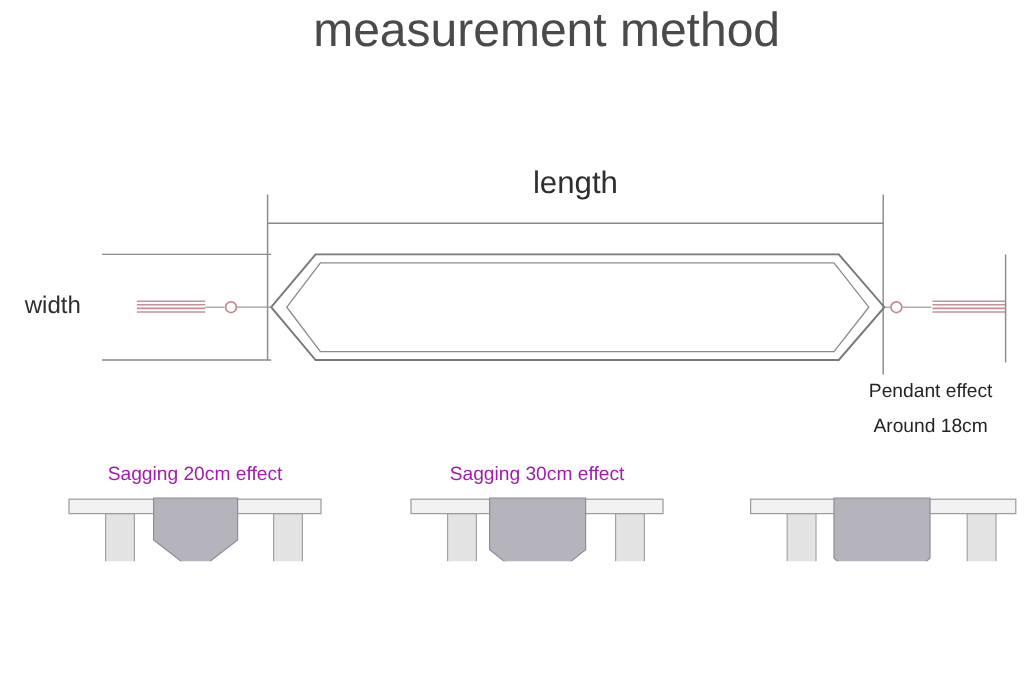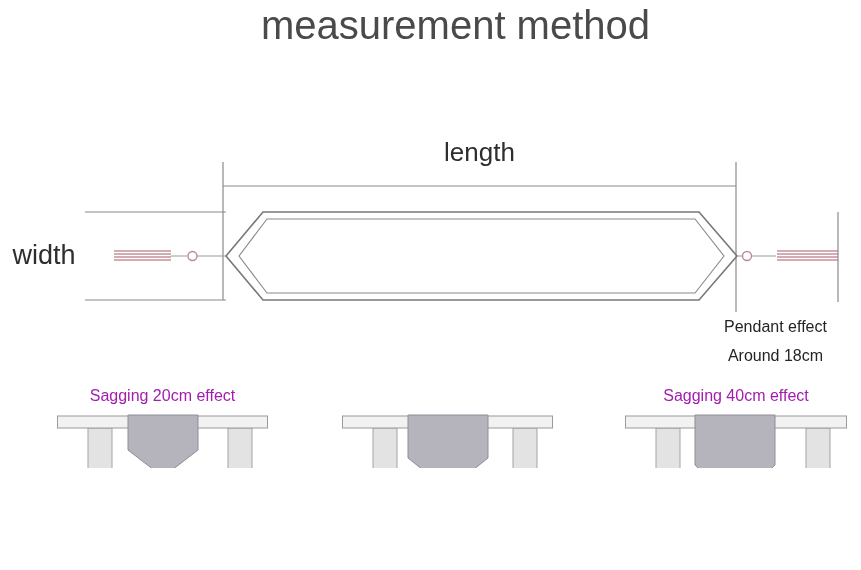--- a/index.html
+++ b/index.html
@@ -11,21 +11,21 @@
   .title {
     position:absolute; top:0; left:25px; width:861px; text-align:center;
     font-size:40px; line-height:50px; font-weight:400; color:#4a4a4a;
   }
   .length-label {
     position:absolute; left:223px; top:134px; width:513px; text-align:center;
     font-size:26px; line-height:36px; color:#2e2e2e; font-weight:400;
   }
   .width-label {
     position:absolute; left:4px; top:238px; width:80px; text-align:center;
-    font-size:27px; line-height:34px; color:#2e2e2e; font-weight:400;
+    font-size:20px; line-height:34px; color:#2e2e2e; font-weight:400;
   }
   .pendant-label {
     position:absolute; left:690px; top:312px; width:171px; text-align:center;
     font-size:16px; line-height:29px; color:#242424;
   }
   .top-svg { position:absolute; left:0; top:130px; width:861px; height:245px; }
   .fig { position:absolute; top:386px; height:184px; }
   .fig-1 { left:55px;  width:215px; }
   .fig-2 { left:340px; width:215px; }
   .fig-3 { left:623px; width:226px; }
@@ -111,35 +111,35 @@
       <polygon class="runner" points="73,5 143,5 143,40 108,67 73,40"></polygon>
       <g>
         <line class="tassel-string" x1="108" y1="67" x2="108" y2="81"></line>
         <circle class="tassel-knot" cx="108" cy="83" r="2"></circle>
         <rect class="tassel-pendant" x="104.8" y="86" width="6.4" height="22" rx="3"></rect>
       </g>
     </svg>
   </figure>
 
   <figure class="fig fig-2">
+    <figcaption class="fig-caption">Sagging 30cm effect</figcaption>
     <svg class="fig-svg" width="215" height="160" viewBox="0 0 215 160">
       <rect class="table-leg" x="33" y="18" width="24" height="142"></rect>
       <rect class="table-leg" x="173" y="18" width="24" height="142"></rect>
       <rect class="table-top" x="2.5" y="6" width="210" height="12"></rect>
       <polygon class="runner" points="68,5 148,5 148,48 108,80 68,48"></polygon>
       <g>
         <line class="tassel-string" x1="108" y1="80" x2="108" y2="94"></line>
         <circle class="tassel-knot" cx="108" cy="96" r="2"></circle>
         <rect class="tassel-pendant" x="104.8" y="99" width="6.4" height="24" rx="3"></rect>
       </g>
     </svg>
   </figure>
 
   <figure class="fig fig-3">
-    <figcaption class="fig-caption">Sagging 40cm effect</figcaption>
     <svg class="fig-svg" width="226" height="160" viewBox="0 0 226 160">
       <rect class="table-leg" x="33" y="18" width="24" height="142"></rect>
       <rect class="table-leg" x="183" y="18" width="24" height="142"></rect>
       <rect class="table-top" x="2.5" y="6" width="221" height="12"></rect>
       <polygon class="runner" points="72,5 152,5 152,55 112,93 72,55"></polygon>
       <g>
         <line class="tassel-string" x1="112" y1="93" x2="112" y2="108"></line>
         <circle class="tassel-knot" cx="112" cy="110" r="2"></circle>
         <rect class="tassel-pendant" x="108.8" y="113" width="6.4" height="26" rx="3"></rect>
       </g>

